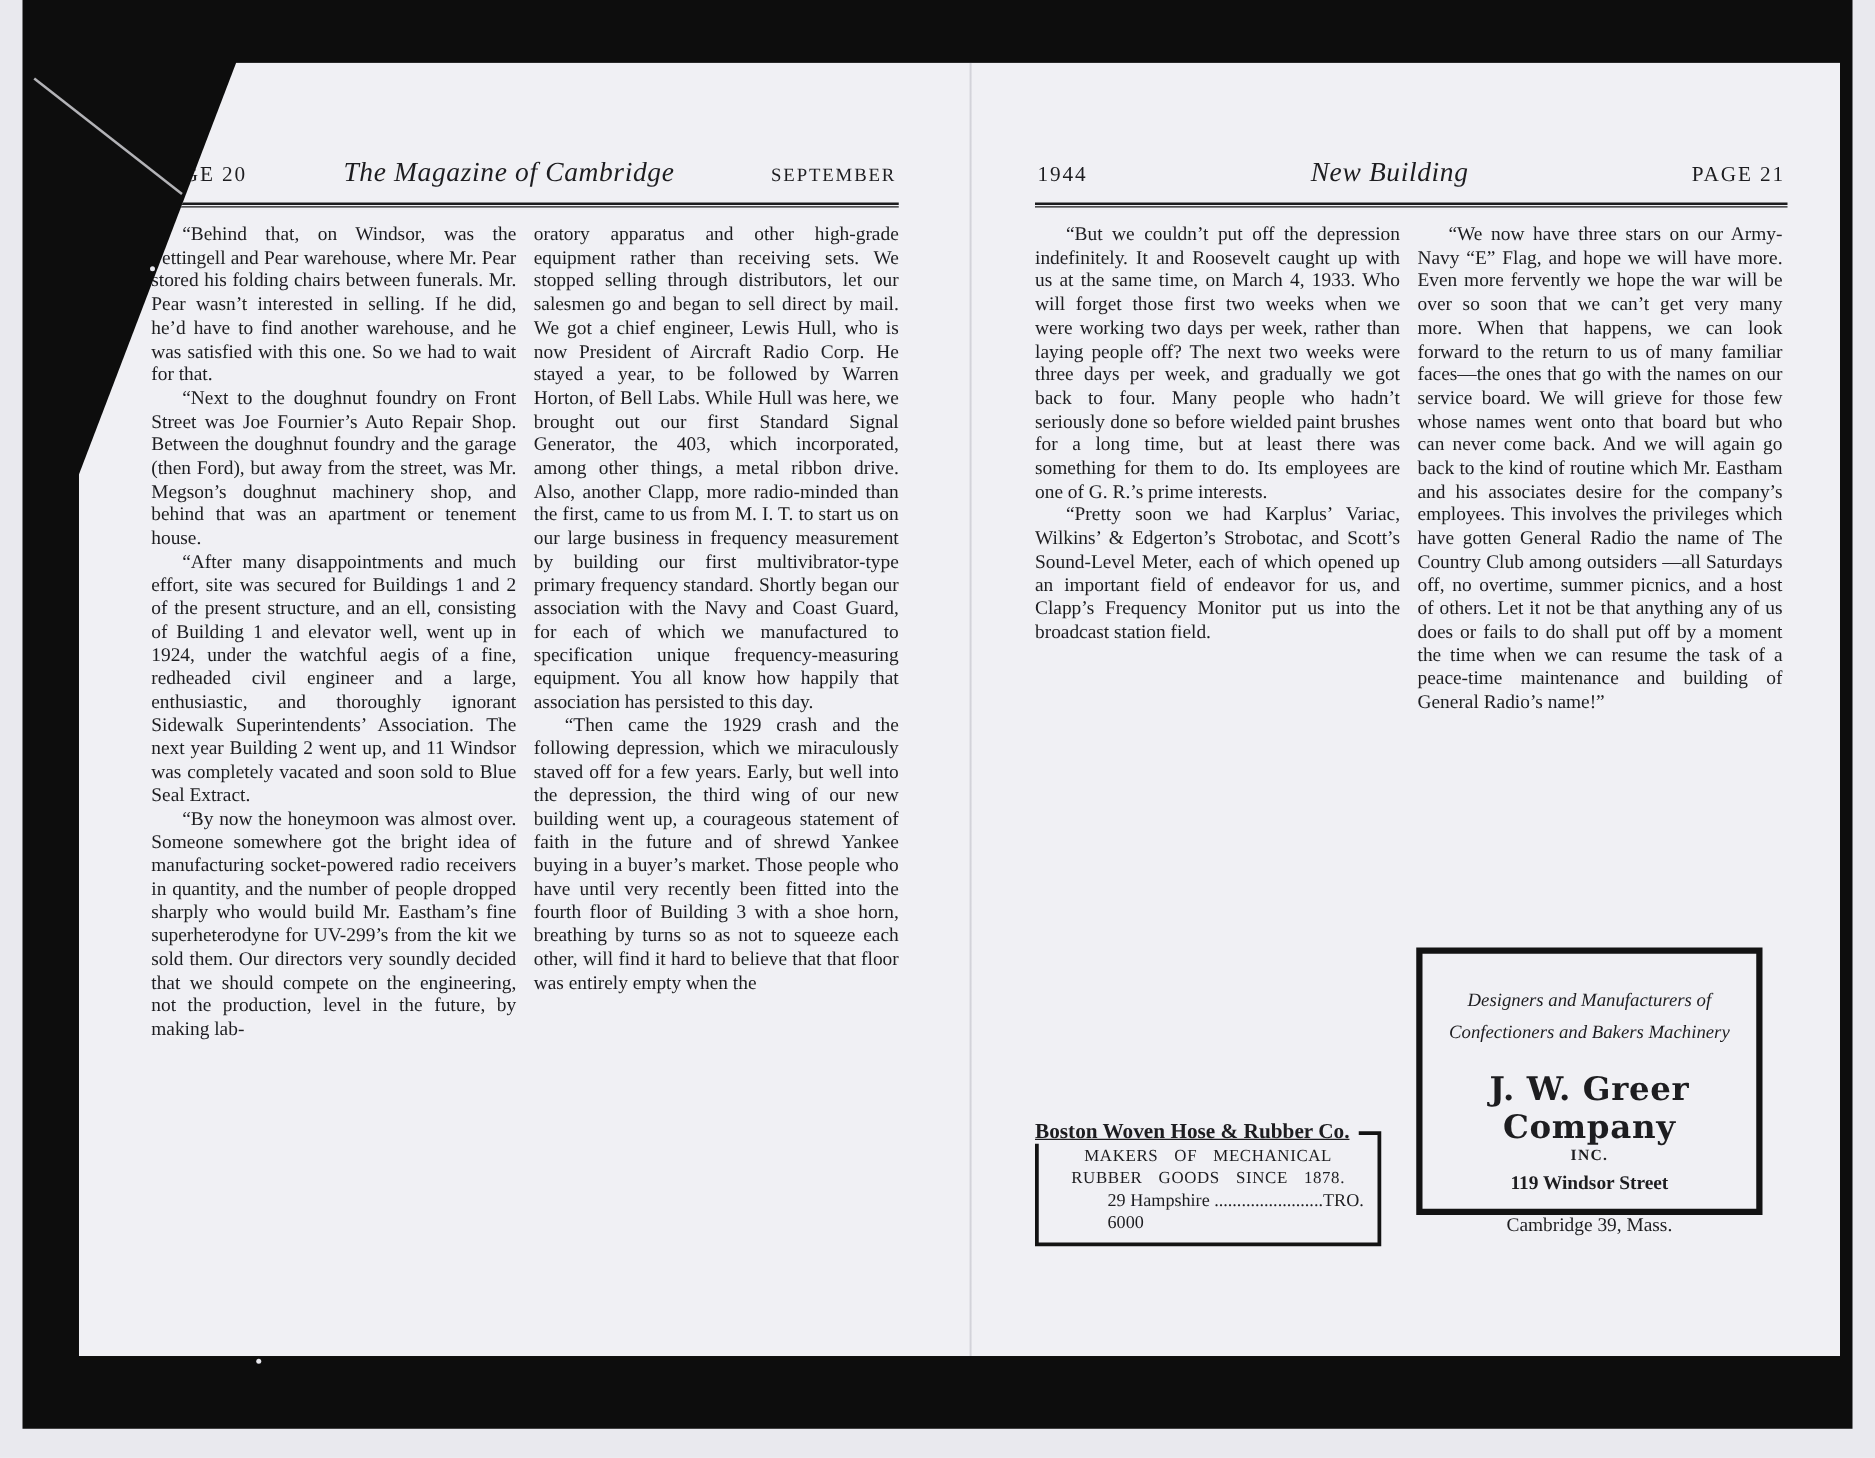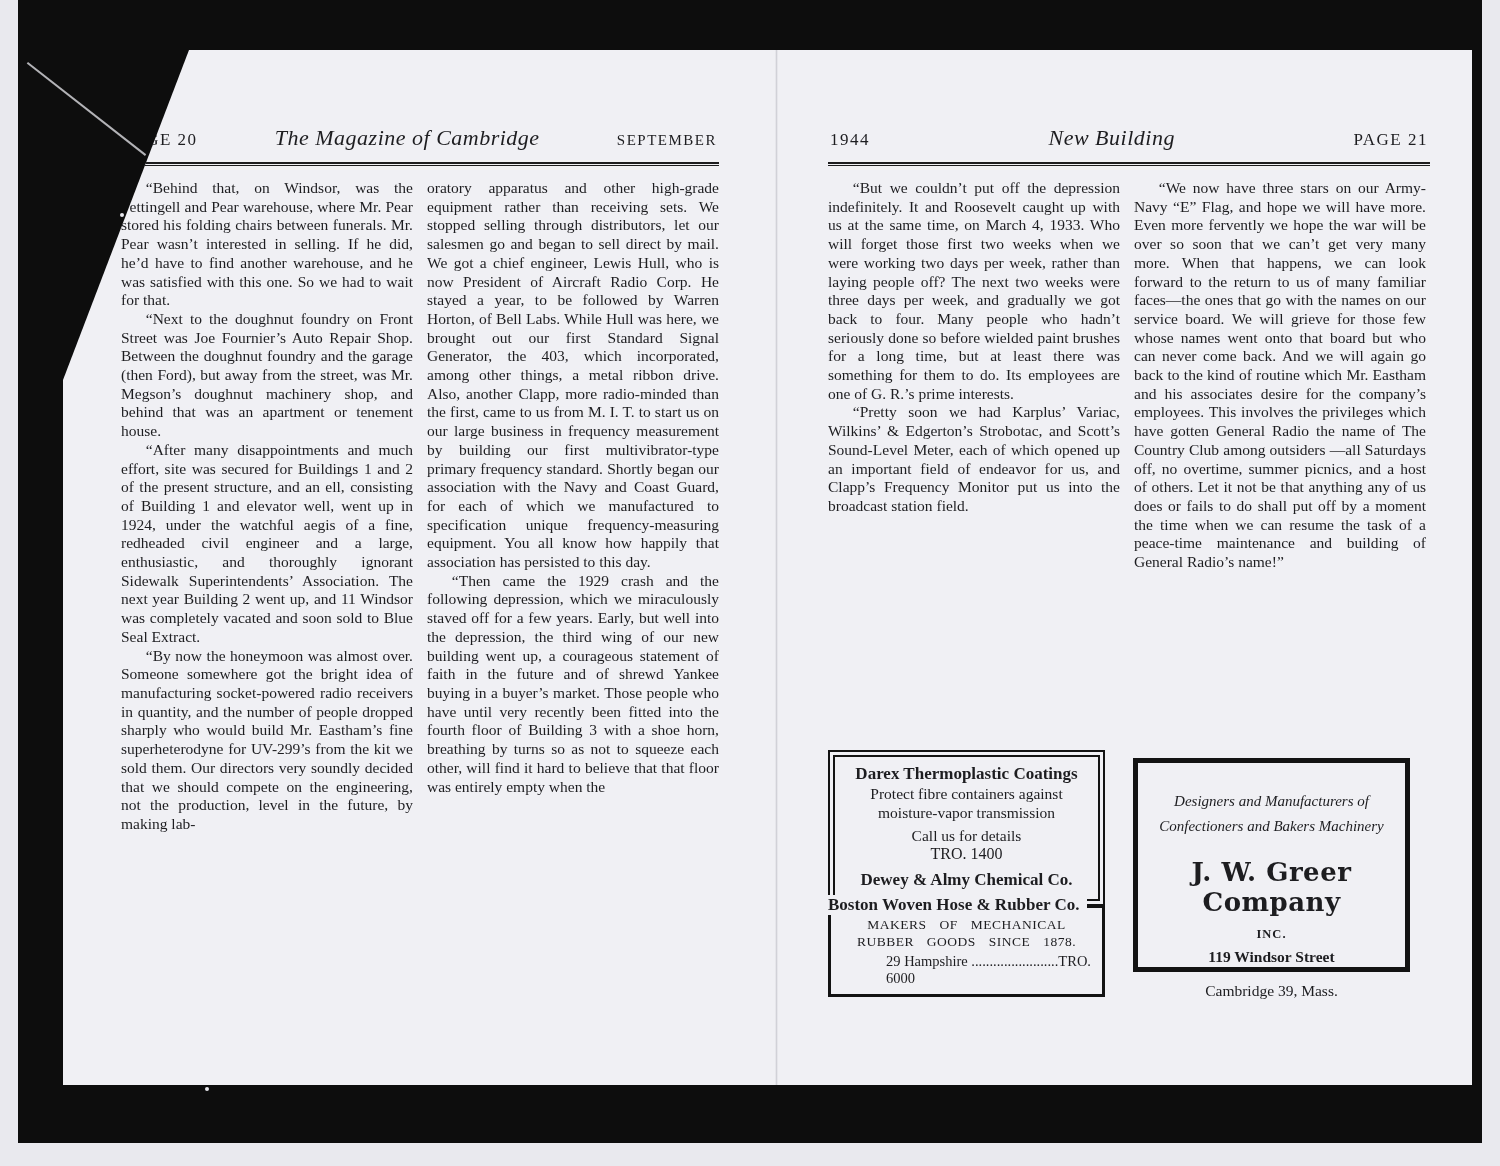--- a/index.html
+++ b/index.html
@@ -36,30 +36,30 @@
   .ad-darex .inner { border:2px solid #131313; padding:7px 4px 9px; text-align:center; }
   .ad-darex .t  { font-weight:bold; font-size:17px; }
   .ad-darex .l  { font-size:15.5px; line-height:19px; }
   .ad-darex .c1 { font-size:15.5px; margin-top:5px; }
   .ad-darex .ph { font-size:16px; }
   .ad-darex .co { font-weight:bold; font-size:17px; margin-top:7px; }
 
   
   .ad-boston { position:absolute; left:0; top:780px; width:277px; border:3px solid #131313; padding:8px 6px 7px; }
   .ad-boston .bt { position:absolute; top:-13px; left:-3px; background:#f0f0f4; padding-right:7px;
-                   font-weight:bold; font-size:17px; white-space:nowrap; }
+                   font-weight:bold; font-size:17px; white-space:nowrap;text-decoration:underline; }
   .ad-boston .ml { font-size:13.5px; text-align:center; word-spacing:9px; letter-spacing:.5px; line-height:17px; }
   .ad-boston .ad { font-size:14.5px; margin-top:3px; padding-left:4px;margin-left:45px; }
 
   
   .ad-greer { position:absolute; left:305px; top:633px; width:277px; height:214px; border:5px solid #131313;
               text-align:center; padding-top:26px; }
   .ad-greer .tg { font-weight:normal; font-style:italic; font-size:15px; line-height:25px; }
   .ad-greer .co { font-family:"DejaVu Serif", serif; font-weight:bold; font-size:26px; margin-top:18px; letter-spacing:.5px; }
-  .ad-greer .inc { font-weight:bold; font-size:12.5px; letter-spacing:1px; margin-top:10px; }
+  .ad-greer .inc { font-weight:bold; font-size:12.5px; letter-spacing:1px; margin-top:0; }
   .ad-greer .a1 { font-weight:bold; font-size:15.5px; margin-top:6px; }
   .ad-greer .a2 { font-weight:normal; font-size:15.5px; margin-top:16px; }
 
   .footer { position:absolute; left:0; top:852px; width:100%; text-align:center;
             font-weight:bold; font-size:20.5px; letter-spacing:.3px; }
 </style>
 </head>
 <body>
 
 <div id="stage">
@@ -102,30 +102,20 @@
       <div class="cols">
         <div class="col">
           <p>“But we couldn’t put off the depression indefinitely.  It and Roosevelt caught up with us at the same time, on March 4, 1933.  Who will forget those first two weeks when we were working two days per week, rather than laying people off? The next two weeks were three days per week, and gradually we got back to four.  Many people who hadn’t seriously done so before wielded paint brushes for a long time, but at least there was something for them to do.  Its employees are one of G. R.’s prime interests.</p>
           <p>“Pretty soon we had Karplus’ Variac, Wilkins’ &amp; Edgerton’s Strobotac, and Scott’s Sound-Level Meter, each of which opened up an important field of endeavor for us, and Clapp’s Frequency Monitor put us into the broadcast station field.</p>
         </div>
         <div class="col">
           <p>“We now have three stars on our Army-Navy “E” Flag, and hope we will have more.  Even more fervently we hope the war will be over so soon that we can’t get very many more. When that happens, we can look forward to the return to us of many familiar faces—the ones that go with the names on our service board.  We will grieve for those few whose names went onto that board but who can never come back.  And we will again go back to the kind of routine which Mr. Eastham and his associates desire for the company’s employees.  This involves the privileges which have gotten General Radio the name of The Country Club among outsiders —all Saturdays off, no overtime, summer picnics, and a host of others.  Let it not be that anything any of us does or fails to do shall put off by a moment the time when we can resume the task of a peace-time maintenance and building of General Radio’s name!”</p>
         </div>
       </div>
 
-      <div class="ad-darex">
-        <div class="inner">
-          <div class="t">Darex Thermoplastic Coatings</div>
-          <div class="l">Protect fibre containers against</div>
-          <div class="l">moisture-vapor transmission</div>
-          <div class="c1">Call us for details</div>
-          <div class="ph">TRO. 1400</div>
-          <div class="co">Dewey &amp; Almy Chemical Co.</div>
-        </div>
-      </div>
 
       <div class="ad-boston">
         <div class="bt">Boston Woven Hose &amp; Rubber Co.</div>
         <div class="ml">MAKERS OF MECHANICAL</div>
         <div class="ml">RUBBER GOODS SINCE 1878.</div>
         <div class="ad">29 Hampshire ........................TRO. 6000</div>
       </div>
 
       <div class="ad-greer">
         <div class="tg">Designers and Manufacturers of</div>

